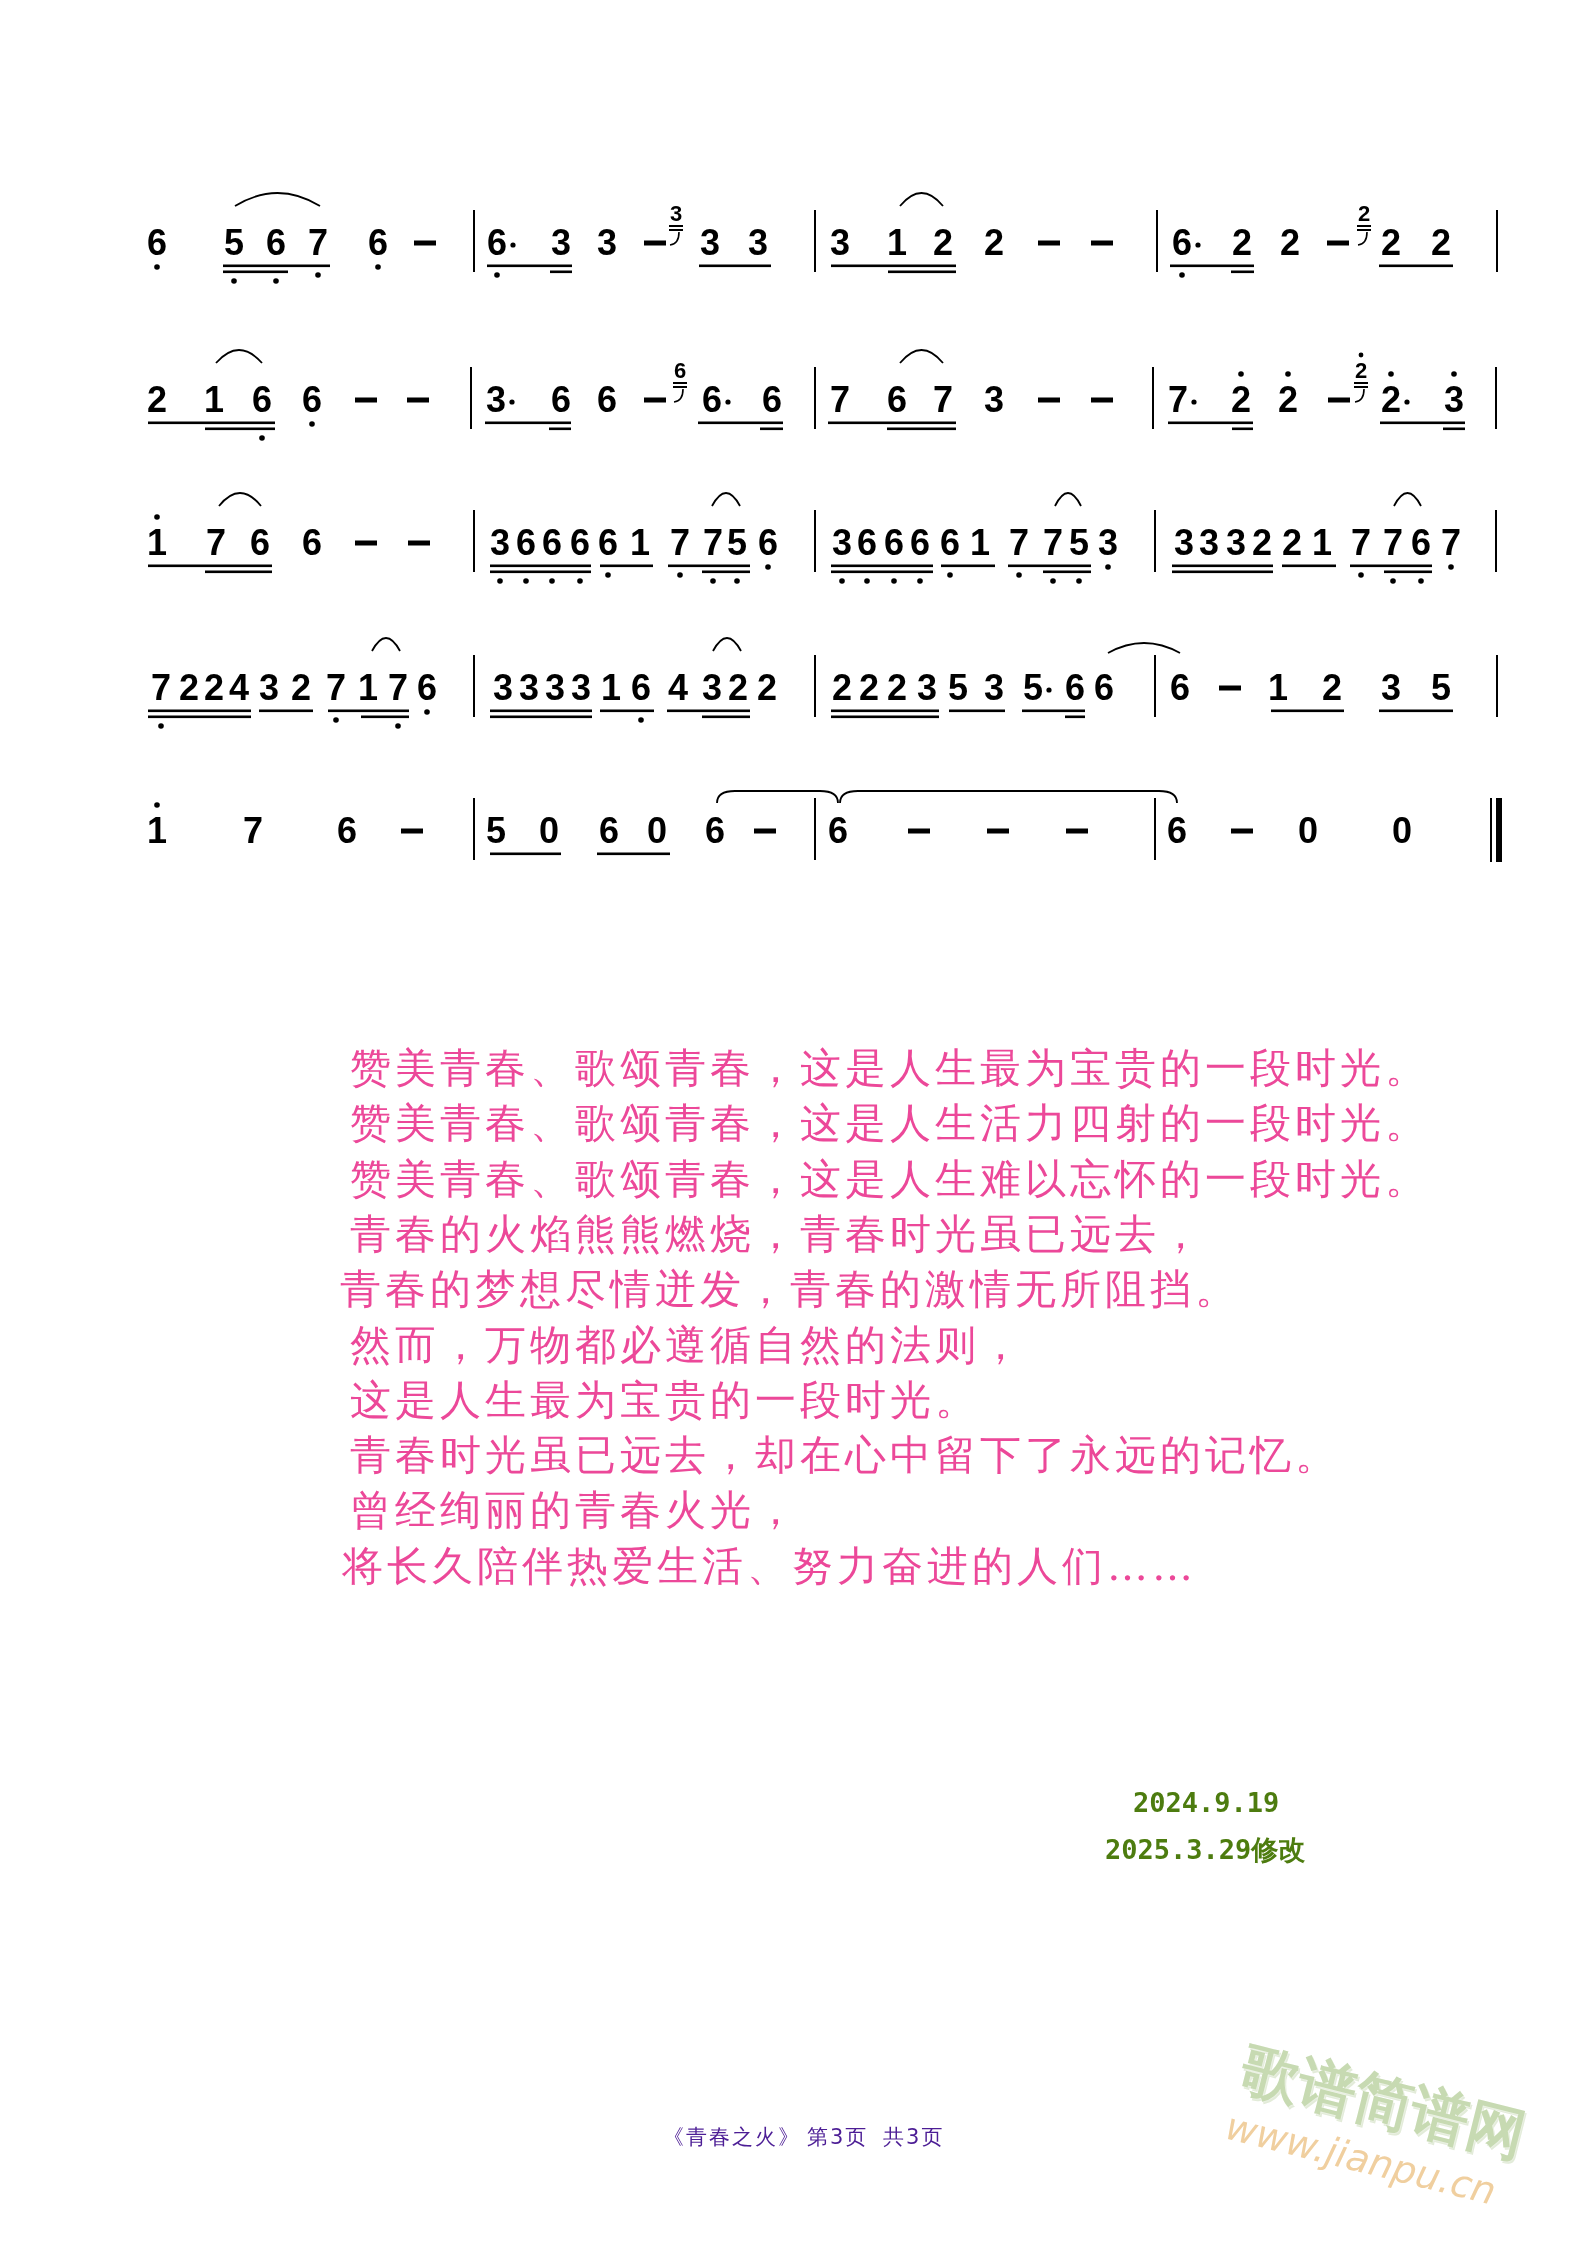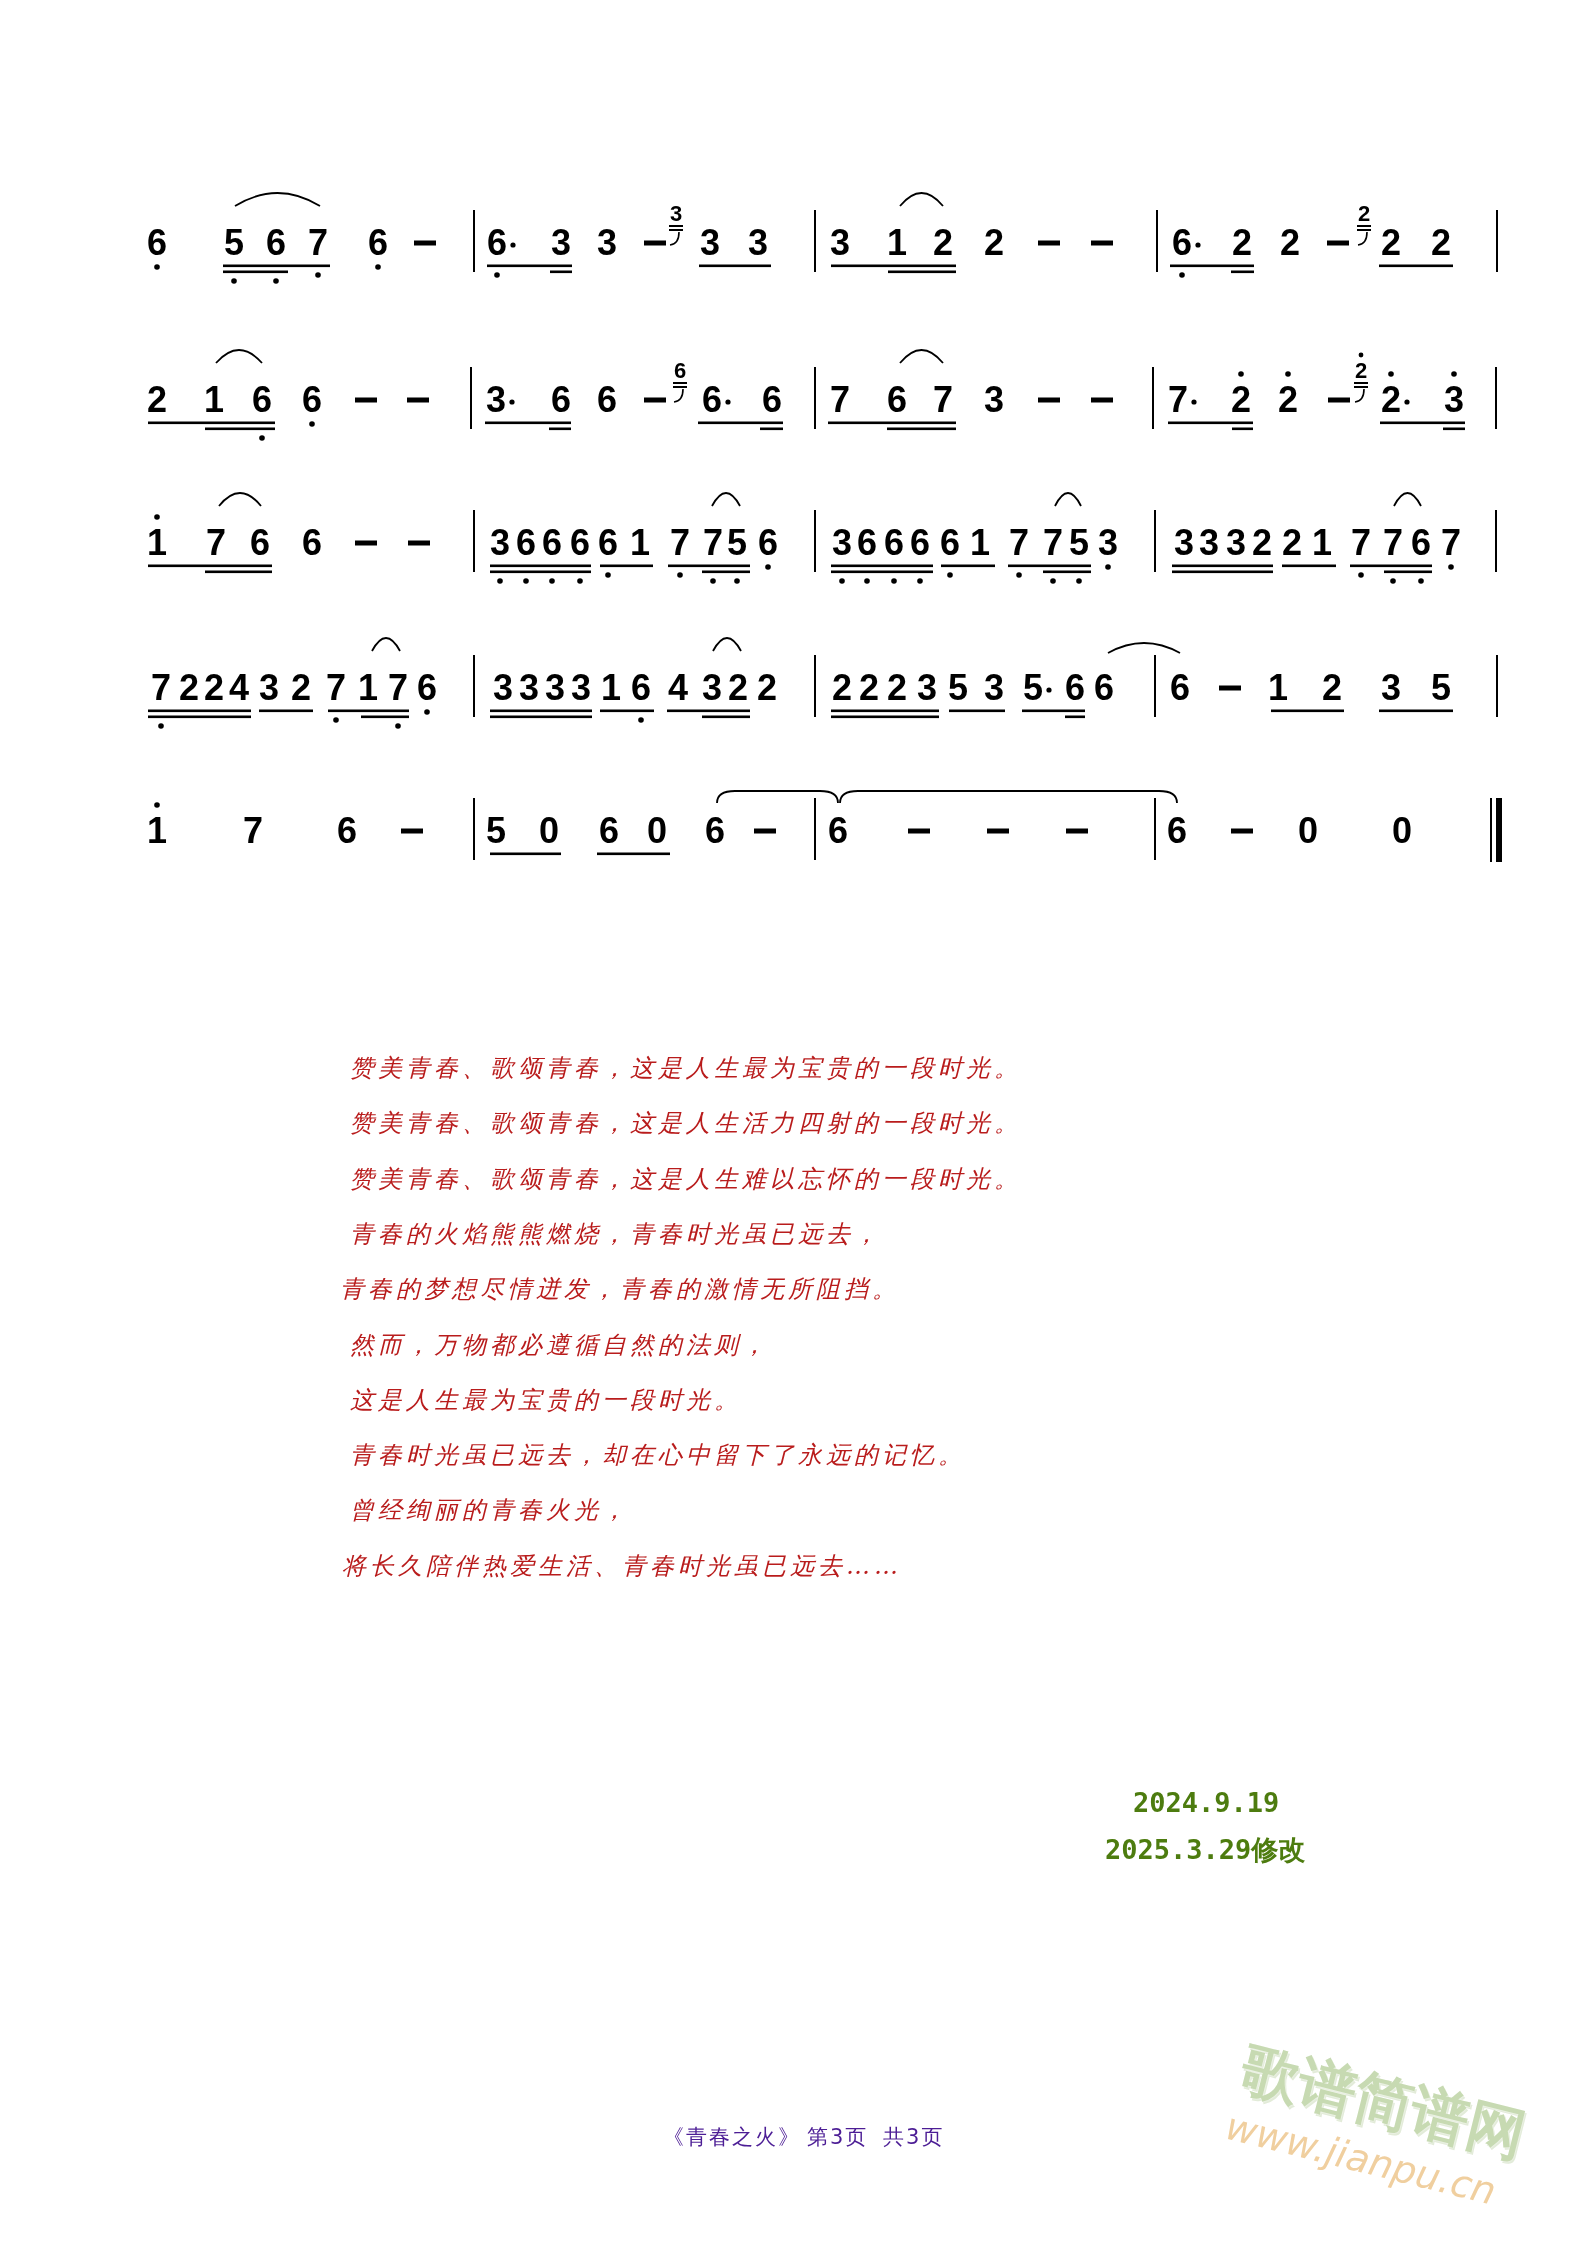--- a/index.html
+++ b/index.html
@@ -3,22 +3,22 @@
 <meta charset="utf-8">
 <style>
   html, body { margin:0; padding:0; background:#ffffff; }
   #page { position:relative; width:1584px; height:2242px; background:#ffffff; overflow:hidden; }
   #score-svg { position:absolute; left:0; top:0; }
   .note { font-family:"Liberation Sans", sans-serif; font-weight:bold; font-size:36px; fill:#000; }
   .grace { font-family:"Liberation Sans", sans-serif; font-weight:bold; font-size:22px; fill:#000; }
   .ink { fill:#000; }
   .slur { fill:none; stroke:#000; stroke-width:1.8; }
   .hook { fill:none; stroke:#000; stroke-width:1.6; }
-  .lyric-line { position:absolute; font-family:"DejaVu Serif", serif; font-size:24px; letter-spacing:4px;
-                line-height:36px; color:#b91c1c; white-space:nowrap;font-style:italic; }
+  .lyric-line { position:absolute; font-family:"DejaVu Serif", serif; font-size:41px; letter-spacing:4px;
+                line-height:36px; color:#ec4899; white-space:nowrap; }
   .date { position:absolute; font-family:"DejaVu Sans Mono", monospace; font-weight:bold; font-size:27px;
           line-height:30px; color:#4d7c0f; white-space:nowrap; }
   .footer { position:absolute; left:663px; top:2125px; font-family:"DejaVu Sans", sans-serif; font-size:21px;
             letter-spacing:2px; line-height:24px; color:#4c1d95; white-space:nowrap; }
   .footer span { margin-right:6px; }
   .wm-cn { position:absolute; left:1252px; top:2030px; transform:rotate(14deg); transform-origin:0 0;
            font-family:"DejaVu Sans", sans-serif; font-weight:bold; font-size:58px; color:#c7dab2;
            text-shadow:0 0 2px #ffffff, 2px 2px 0 #e2ebd8; white-space:nowrap; }
   .wm-url { position:absolute; left:1232px; top:2104px; transform:rotate(14deg); transform-origin:0 0;
             font-family:"DejaVu Sans", sans-serif; font-style:italic; font-size:38px; color:#f0cf9f;
@@ -388,21 +388,21 @@
   <div>
     <div class="lyric-line" style="left:350px; top:1050px;">赞美青春、歌颂青春，这是人生最为宝贵的一段时光。</div>
     <div class="lyric-line" style="left:350px; top:1105px;">赞美青春、歌颂青春，这是人生活力四射的一段时光。</div>
     <div class="lyric-line" style="left:350px; top:1161px;">赞美青春、歌颂青春，这是人生难以忘怀的一段时光。</div>
     <div class="lyric-line" style="left:350px; top:1216px;">青春的火焰熊熊燃烧，青春时光虽已远去，</div>
     <div class="lyric-line" style="left:340px; top:1271px;">青春的梦想尽情迸发，青春的激情无所阻挡。</div>
     <div class="lyric-line" style="left:350px; top:1327px;">然而，万物都必遵循自然的法则，</div>
     <div class="lyric-line" style="left:350px; top:1382px;">这是人生最为宝贵的一段时光。</div>
     <div class="lyric-line" style="left:350px; top:1437px;">青春时光虽已远去，却在心中留下了永远的记忆。</div>
     <div class="lyric-line" style="left:350px; top:1492px;">曾经绚丽的青春火光，</div>
-    <div class="lyric-line" style="left:342px; top:1548px;">将长久陪伴热爱生活、青春时光虽已远去……</div>
+    <div class="lyric-line" style="left:342px; top:1548px;">将长久陪伴热爱生活、努力奋进的人们……</div>
   </div>
 
   <div class="date" style="left:1133px; top:1788px;">2024.9.19</div>
   <div class="date" style="left:1105px; top:1835px;">2025.3.29修改</div>
 
   <div class="footer">
     <span>《青春之火》</span><span>第3页</span>
     <span>共3页</span>
   </div>
 

